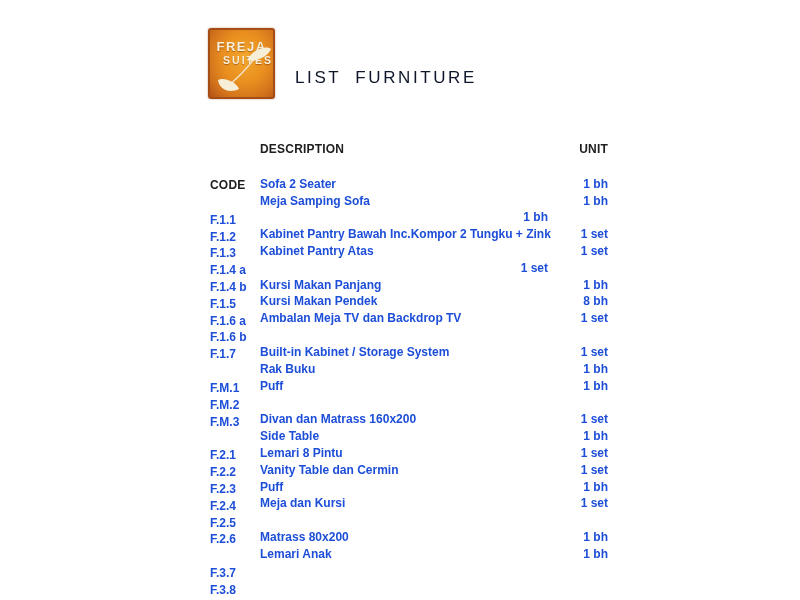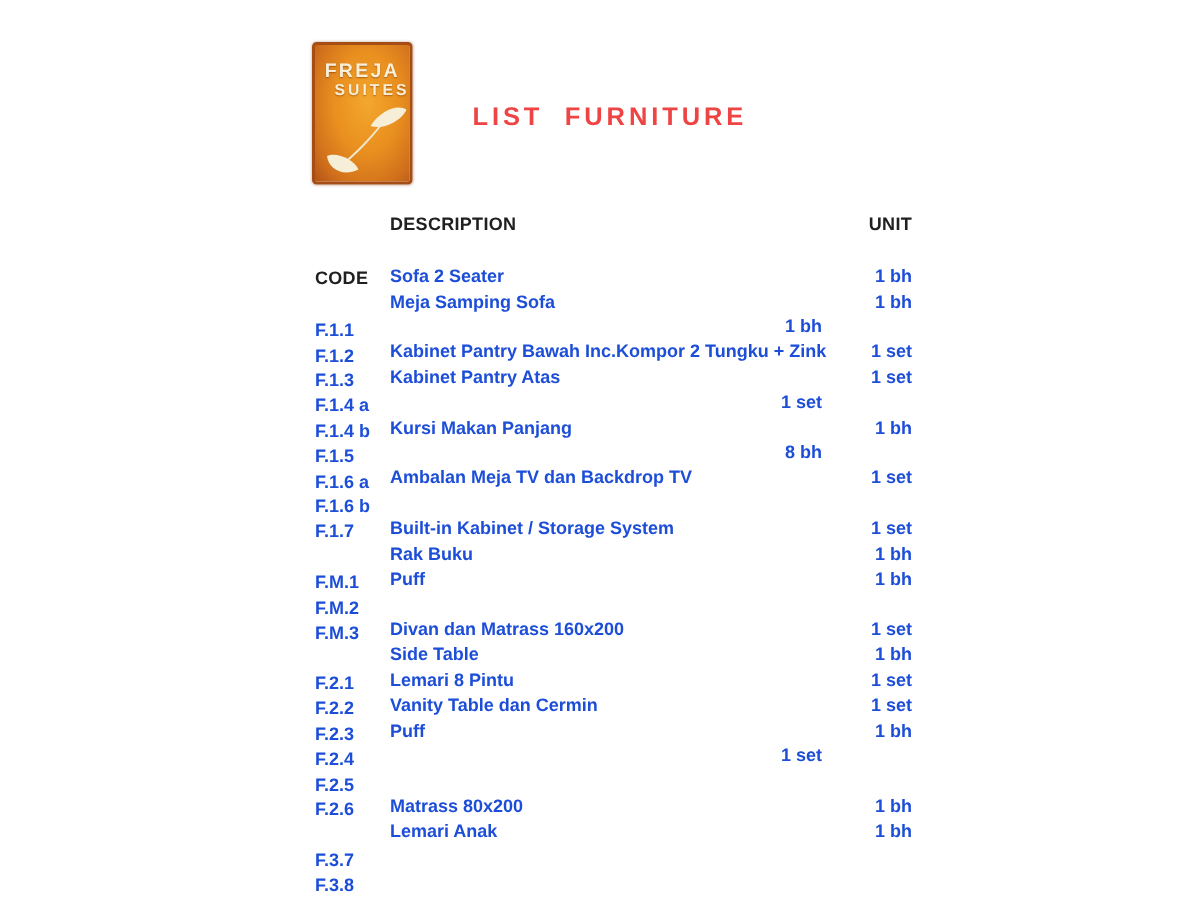--- a/index.html
+++ b/index.html
@@ -15,21 +15,21 @@
     position: absolute;
     inset: 0;
     background: #ffffff;
   }
   
   .logo {
     position: absolute;
     left: 208px;
     top: 28px;
     width: 67px;
-    height: 95px;
+    height: 71px;
     border-radius: 3px;
     background: radial-gradient(ellipse at 55% 42%, #f3a72d 0%, #e98f1f 45%, #d0701c 78%, #b35317 100%);
     border: 2px solid #a64d16;
     box-shadow: 0 0 2px rgba(120,60,20,0.5);
     text-align: center;
     overflow: hidden;
   }
   .logo-line1 {
     display: block;
     margin-top: 9px;
@@ -55,25 +55,24 @@
     bottom: 2px;
     width: 63px;
     height: 56px;
   }
   
   .page-title {
     position: absolute;
     left: 295px;
     top: 68px;
     font-size: 17px;
-    font-weight: 700;
+    font-weight: 400;
     letter-spacing: 2.6px;
     word-spacing: 7px;
-    color: #ef4444;
-    margin-left: 20px;
+    color: #0f172a;
   }
   
   .furniture-table {
     position: absolute;
     left: 210px;
     top: 141px;
     width: 420px;
   }
   .t-row {
     display: grid;
@@ -156,20 +155,21 @@
   </div>
 
   <div class="t-row">
     <span class="cell-code">F.1.6 a</span>
     <span class="cell-desc">Kursi Makan Panjang</span>
     <span class="cell-unit">1 bh</span>
   </div>
 
   <div class="t-row">
     <span class="cell-code">F.1.6 b</span>
+    <span class="cell-desc">Kursi Makan Pendek</span>
     <span class="cell-unit">8 bh</span>
   </div>
 
   <div class="t-row">
     <span class="cell-code">F.1.7</span>
     <span class="cell-desc">Ambalan Meja TV dan Backdrop TV</span>
     <span class="cell-unit">1 set</span>
   </div>
 </div>
         <div class="t-group">
@@ -217,20 +217,21 @@
   </div>
 
   <div class="t-row">
     <span class="cell-code">F.2.5</span>
     <span class="cell-desc">Puff</span>
     <span class="cell-unit">1 bh</span>
   </div>
 
   <div class="t-row">
     <span class="cell-code">F.2.6</span>
+    <span class="cell-desc">Meja dan Kursi</span>
     <span class="cell-unit">1 set</span>
   </div>
 </div>
         <div class="t-group">
   <div class="t-row">
     <span class="cell-code">F.3.7</span>
     <span class="cell-desc">Matrass 80x200</span>
     <span class="cell-unit">1 bh</span>
   </div>
 

